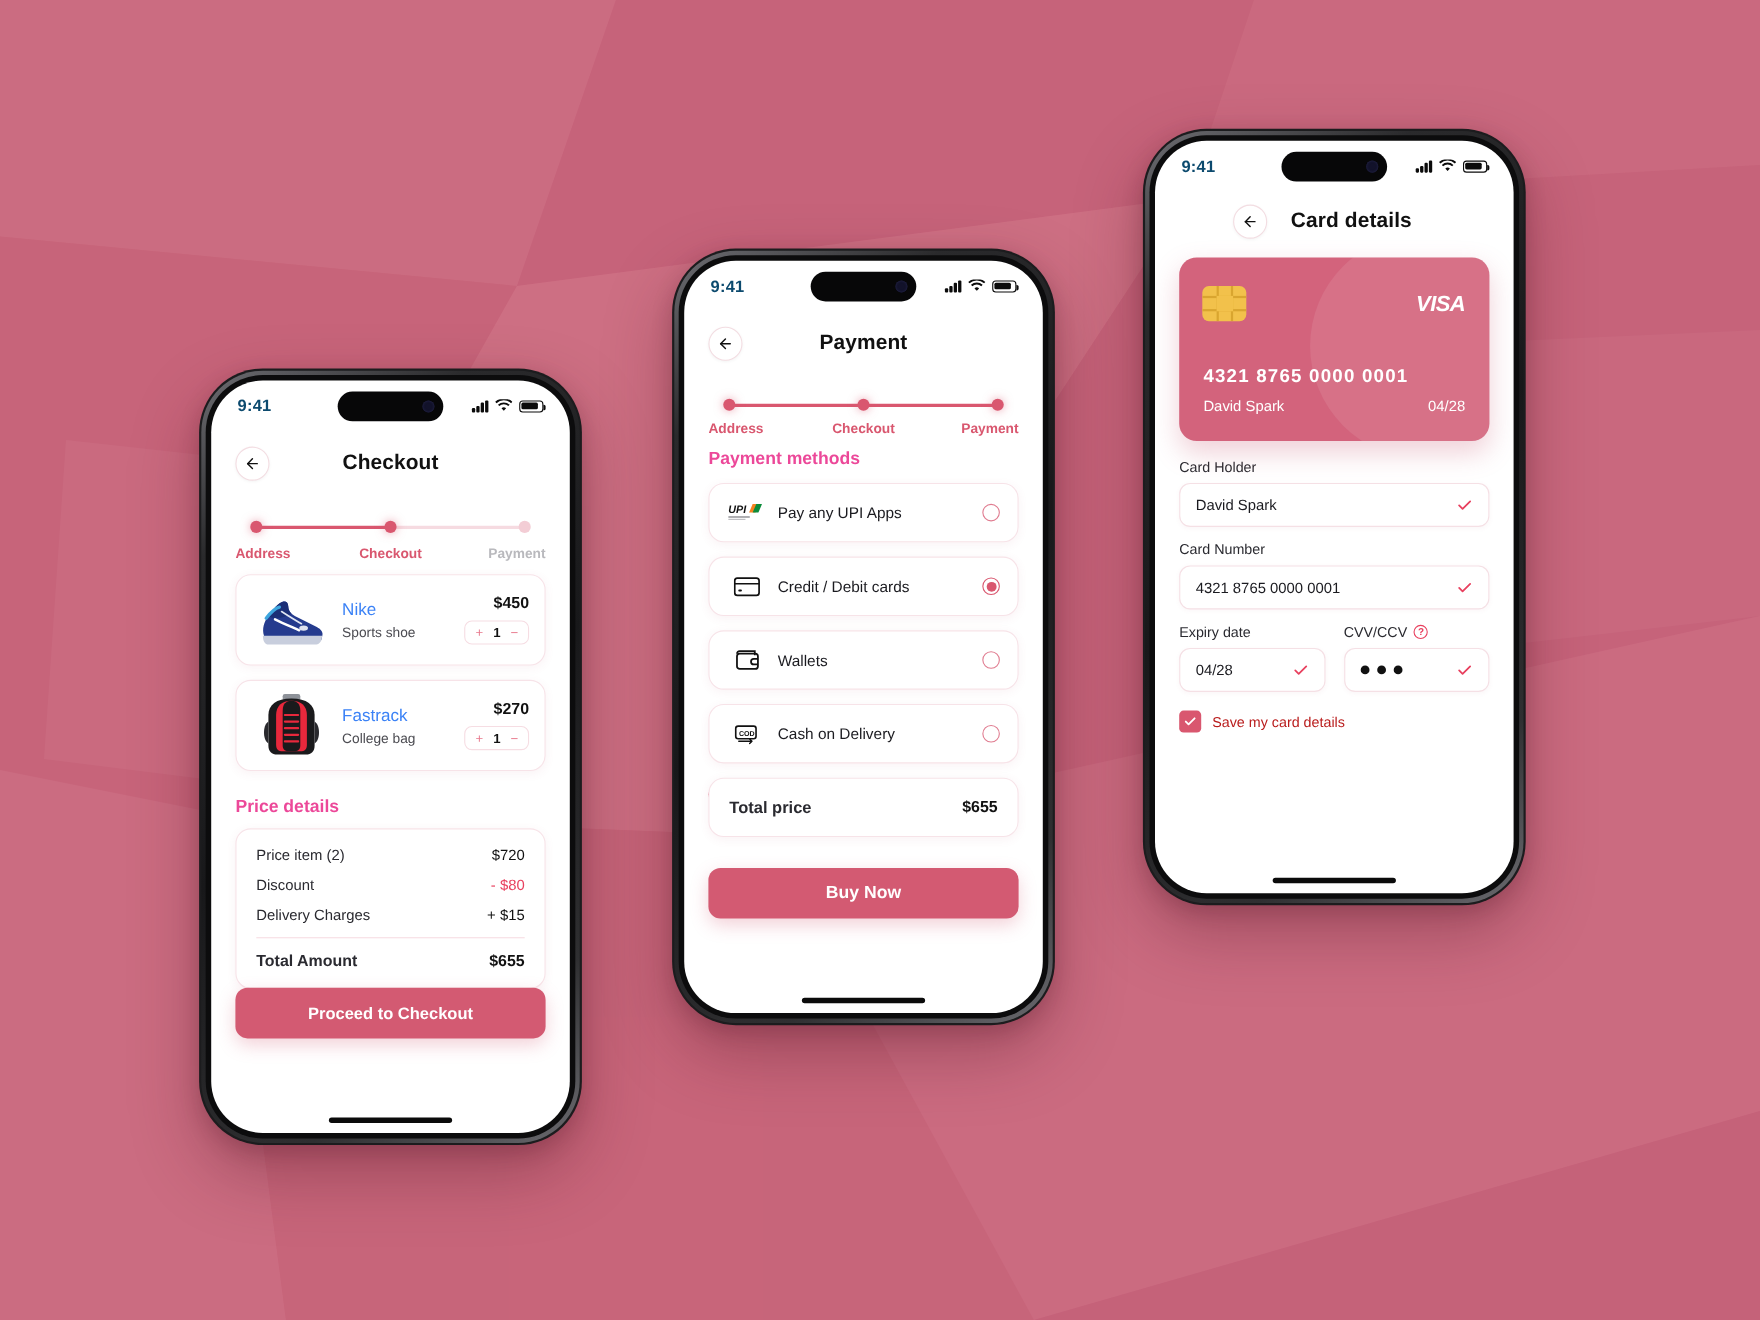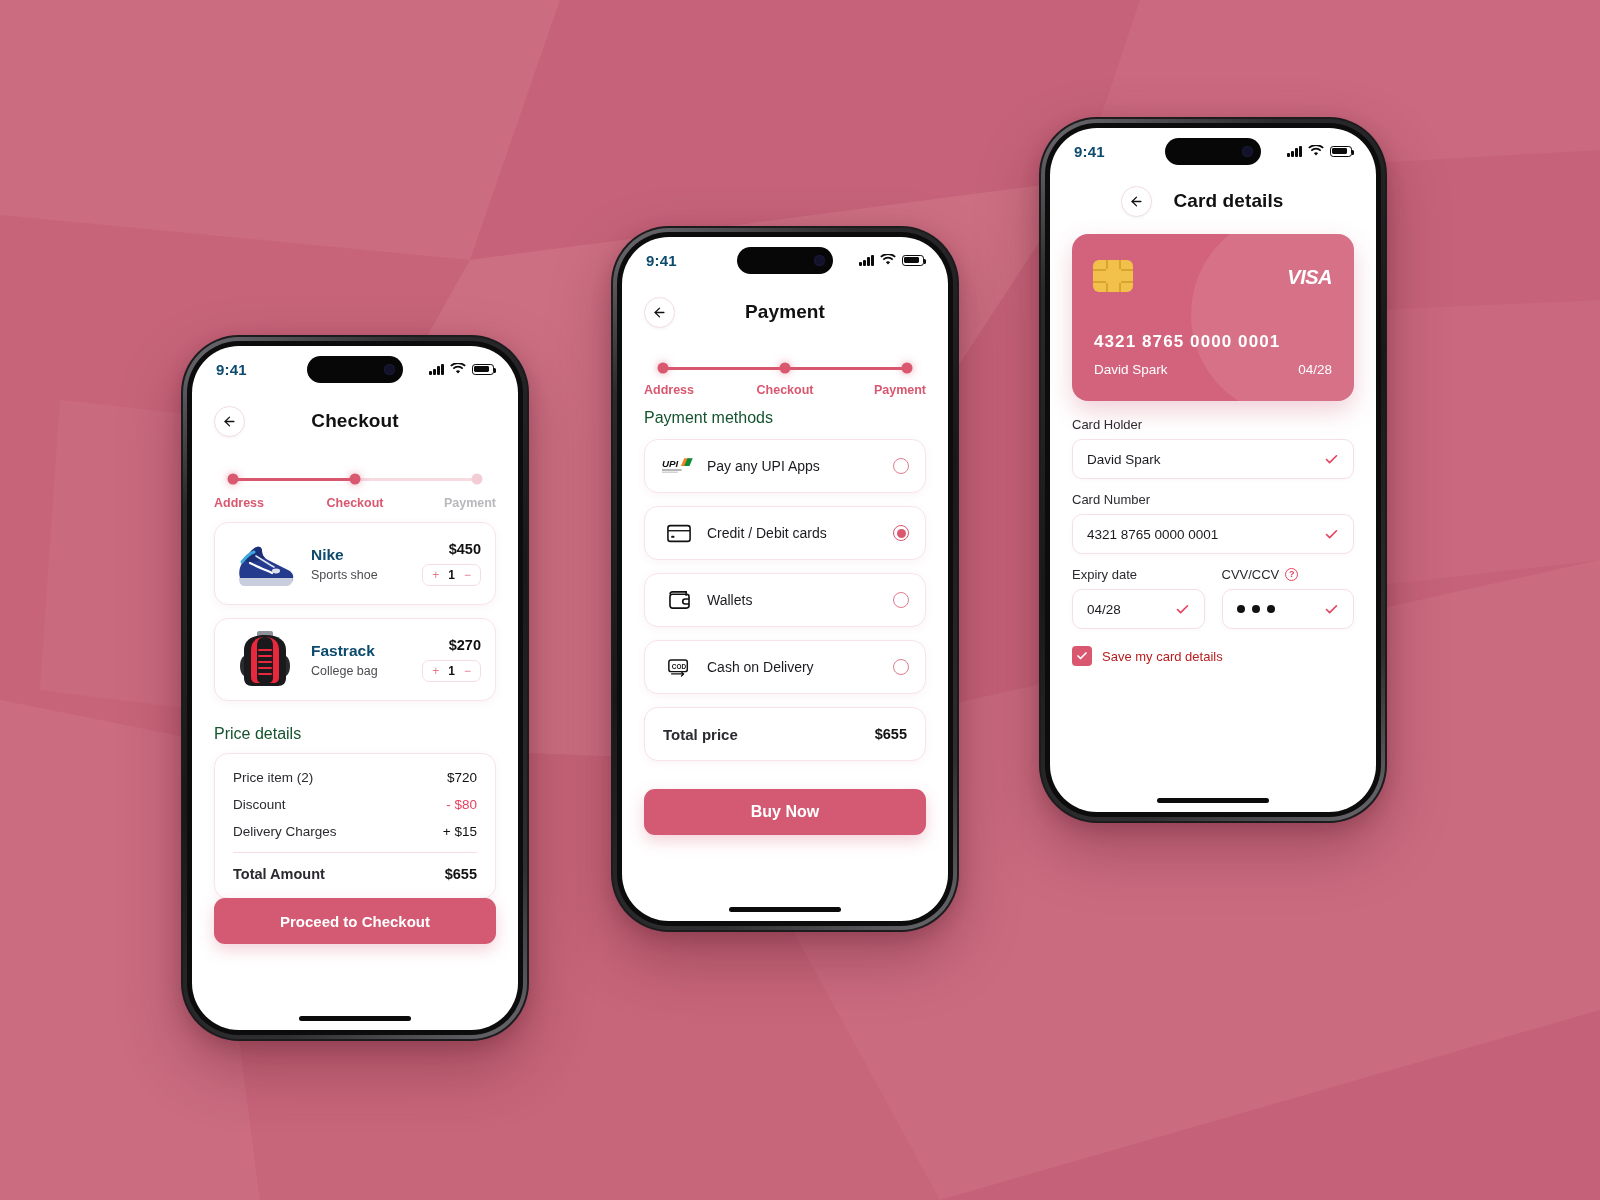--- a/index.html
+++ b/index.html
@@ -87,32 +87,32 @@
   .steplabel.off{ color:#b9b9bd; }
 
   
   .card {
     background:#fff; border:1px solid #f7e3e8; border-radius:14px;
     box-shadow:0 2px 9px rgba(180,90,110,.07);
   }
   .prow { display:flex; align-items:center; }
   .pimg { flex:0 0 auto; display:flex; align-items:center; justify-content:center; }
   .pinfo { flex:1; }
-  .pname { font-weight:700; color:#0c4a6e; }
+  .pname { font-weight:400; color:#3b82f6; }
   .pdesc { color:#4c4c52; }
   .pright { text-align:right; }
   .pprice { font-weight:700; color:#111; }
   .qty {
     display:inline-flex; align-items:center; justify-content:center;
     border:1px solid #f6dde3; border-radius:7px; background:#fff; gap:9px;
   }
   .qty .op { color:#E8788C; font-weight:500; }
   .qty .n { color:#111; font-weight:600; }
 
-  .sect-title { font-weight:400; color:#14532d; }
+  .sect-title { font-weight:700; color:#ec4899; }
   .prow2 { display:flex; justify-content:space-between; align-items:center; }
   .plabel { color:#2a2a30; }
   .pval { color:#111; }
   .pval.neg { color:#E8415F; }
   .hr { height:1px; background:#f7dde3; }
   .totalrow .plabel, .totalrow .pval { font-weight:700; }
 
   .btn {
     background:#D35A72; color:#fff; border:none; border-radius:11px;
     font-weight:700; width:100%; display:flex; align-items:center; justify-content:center;

